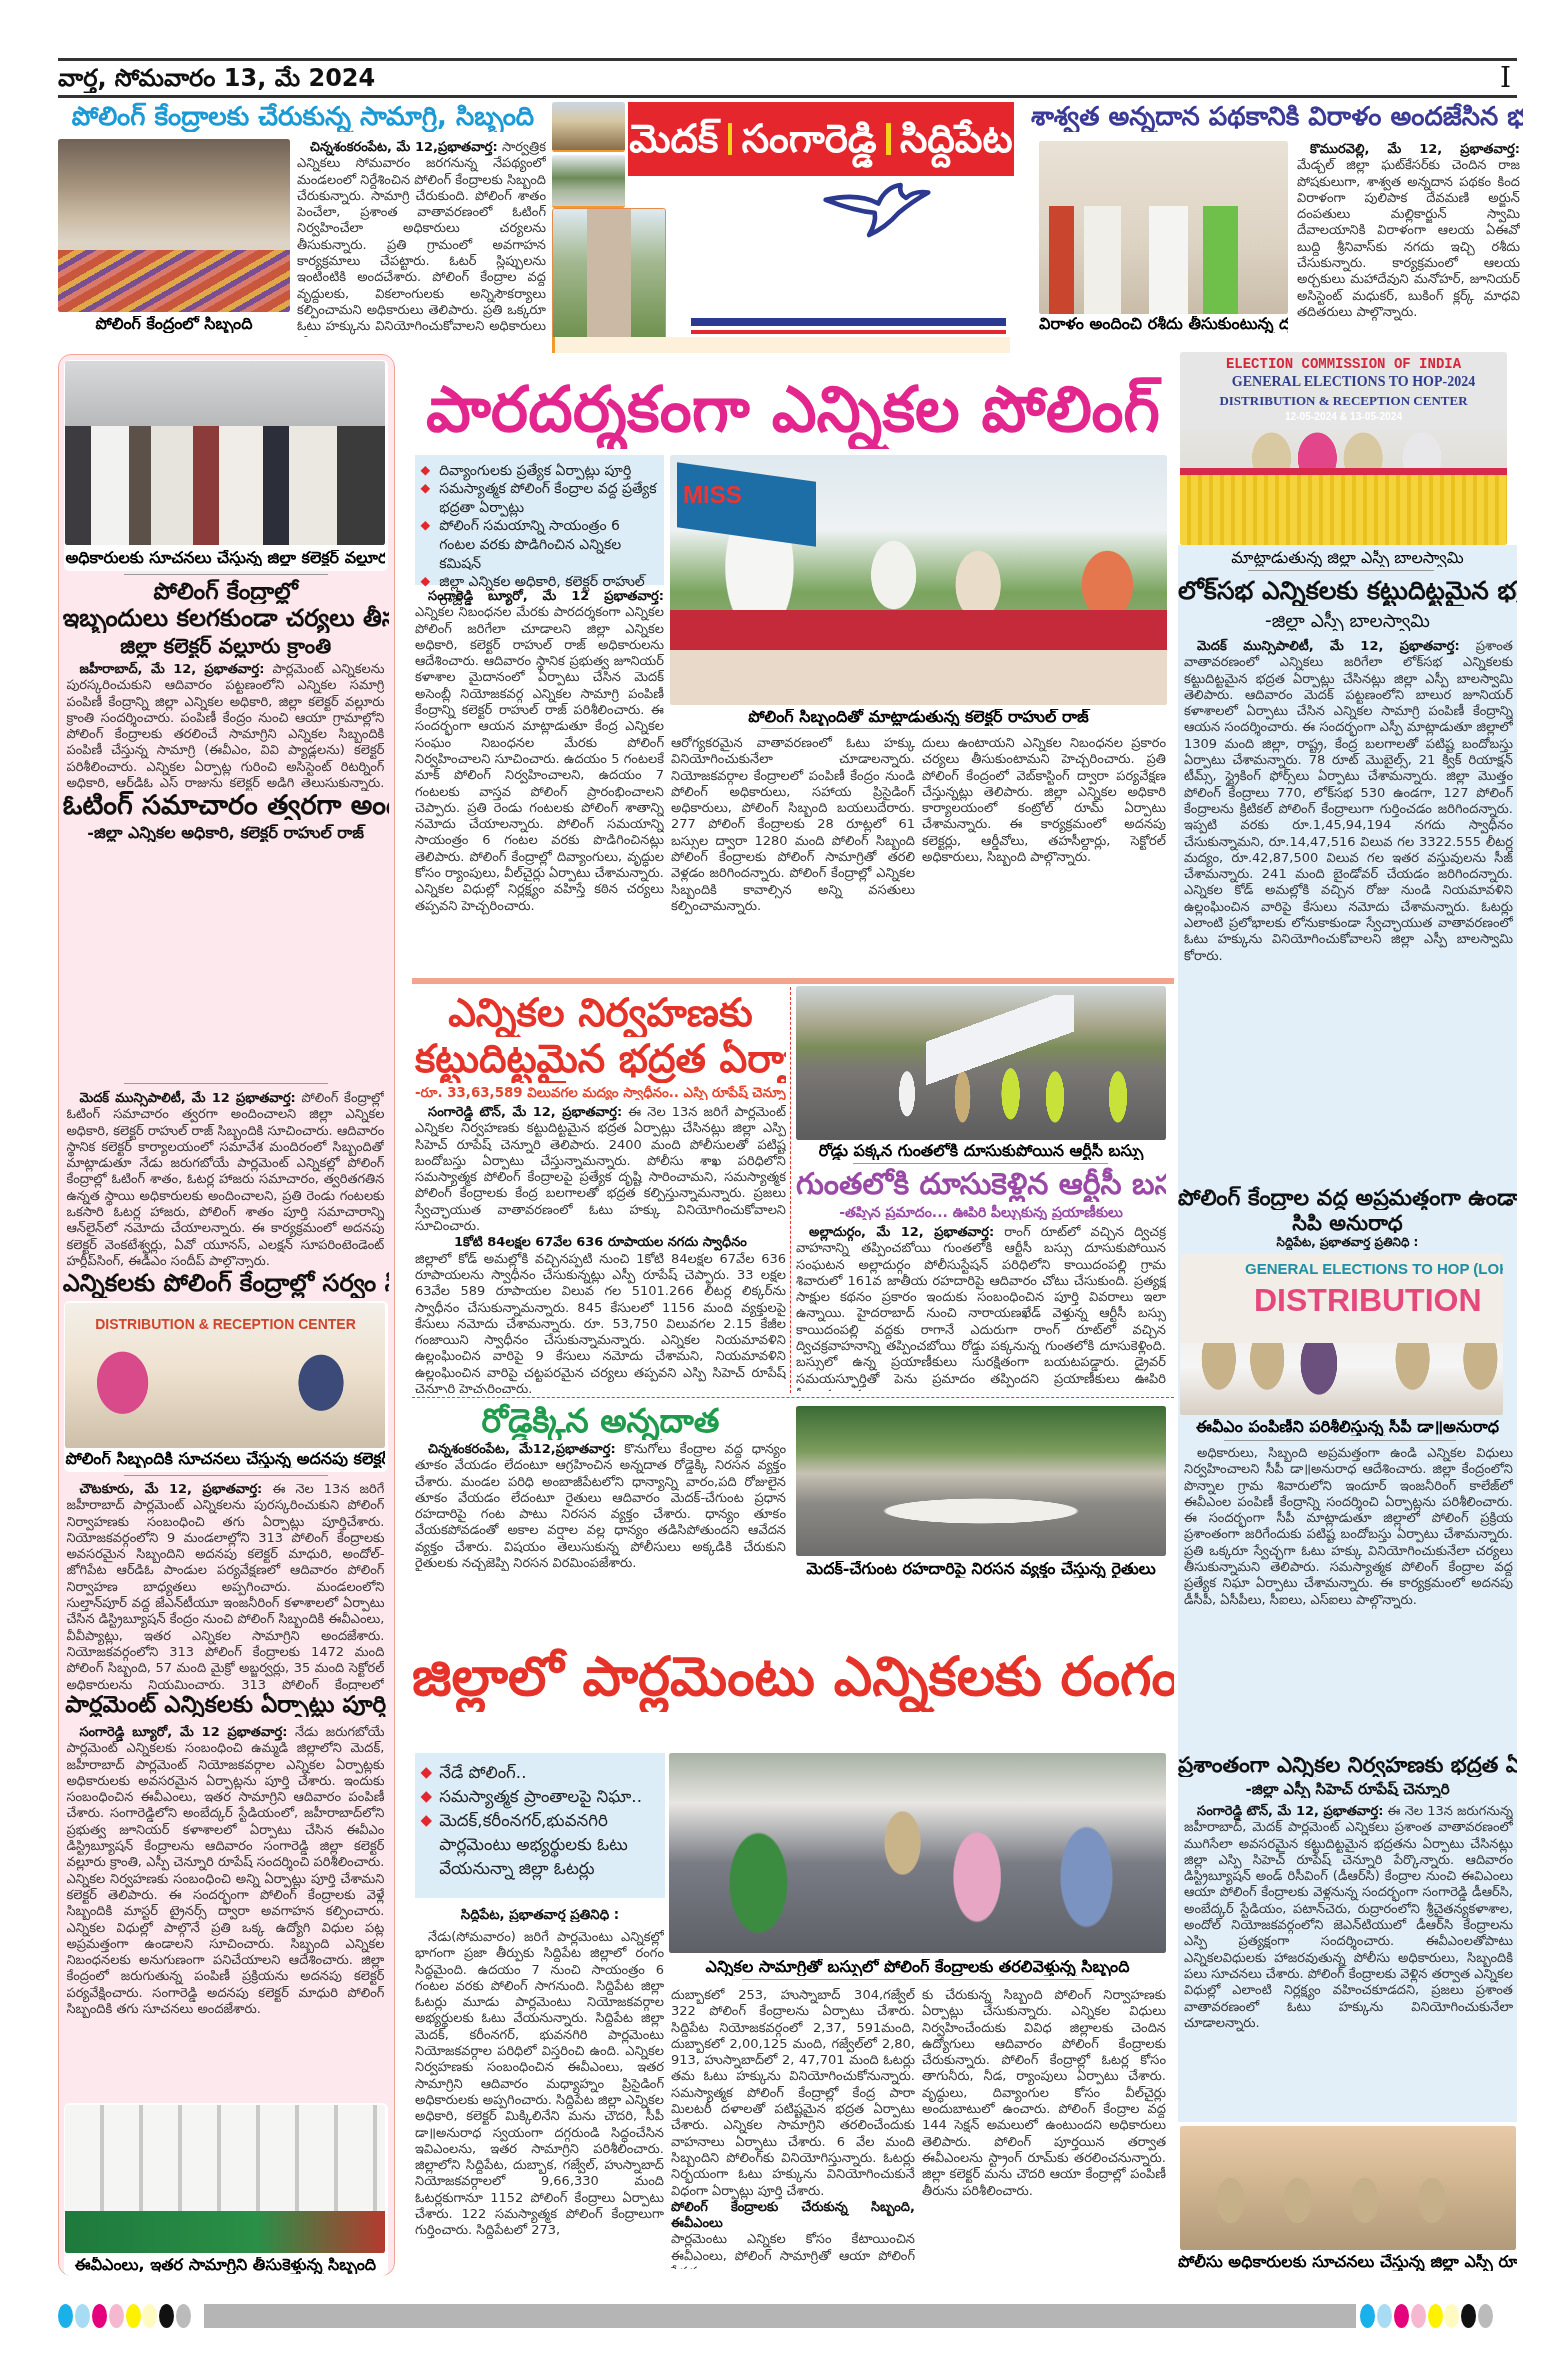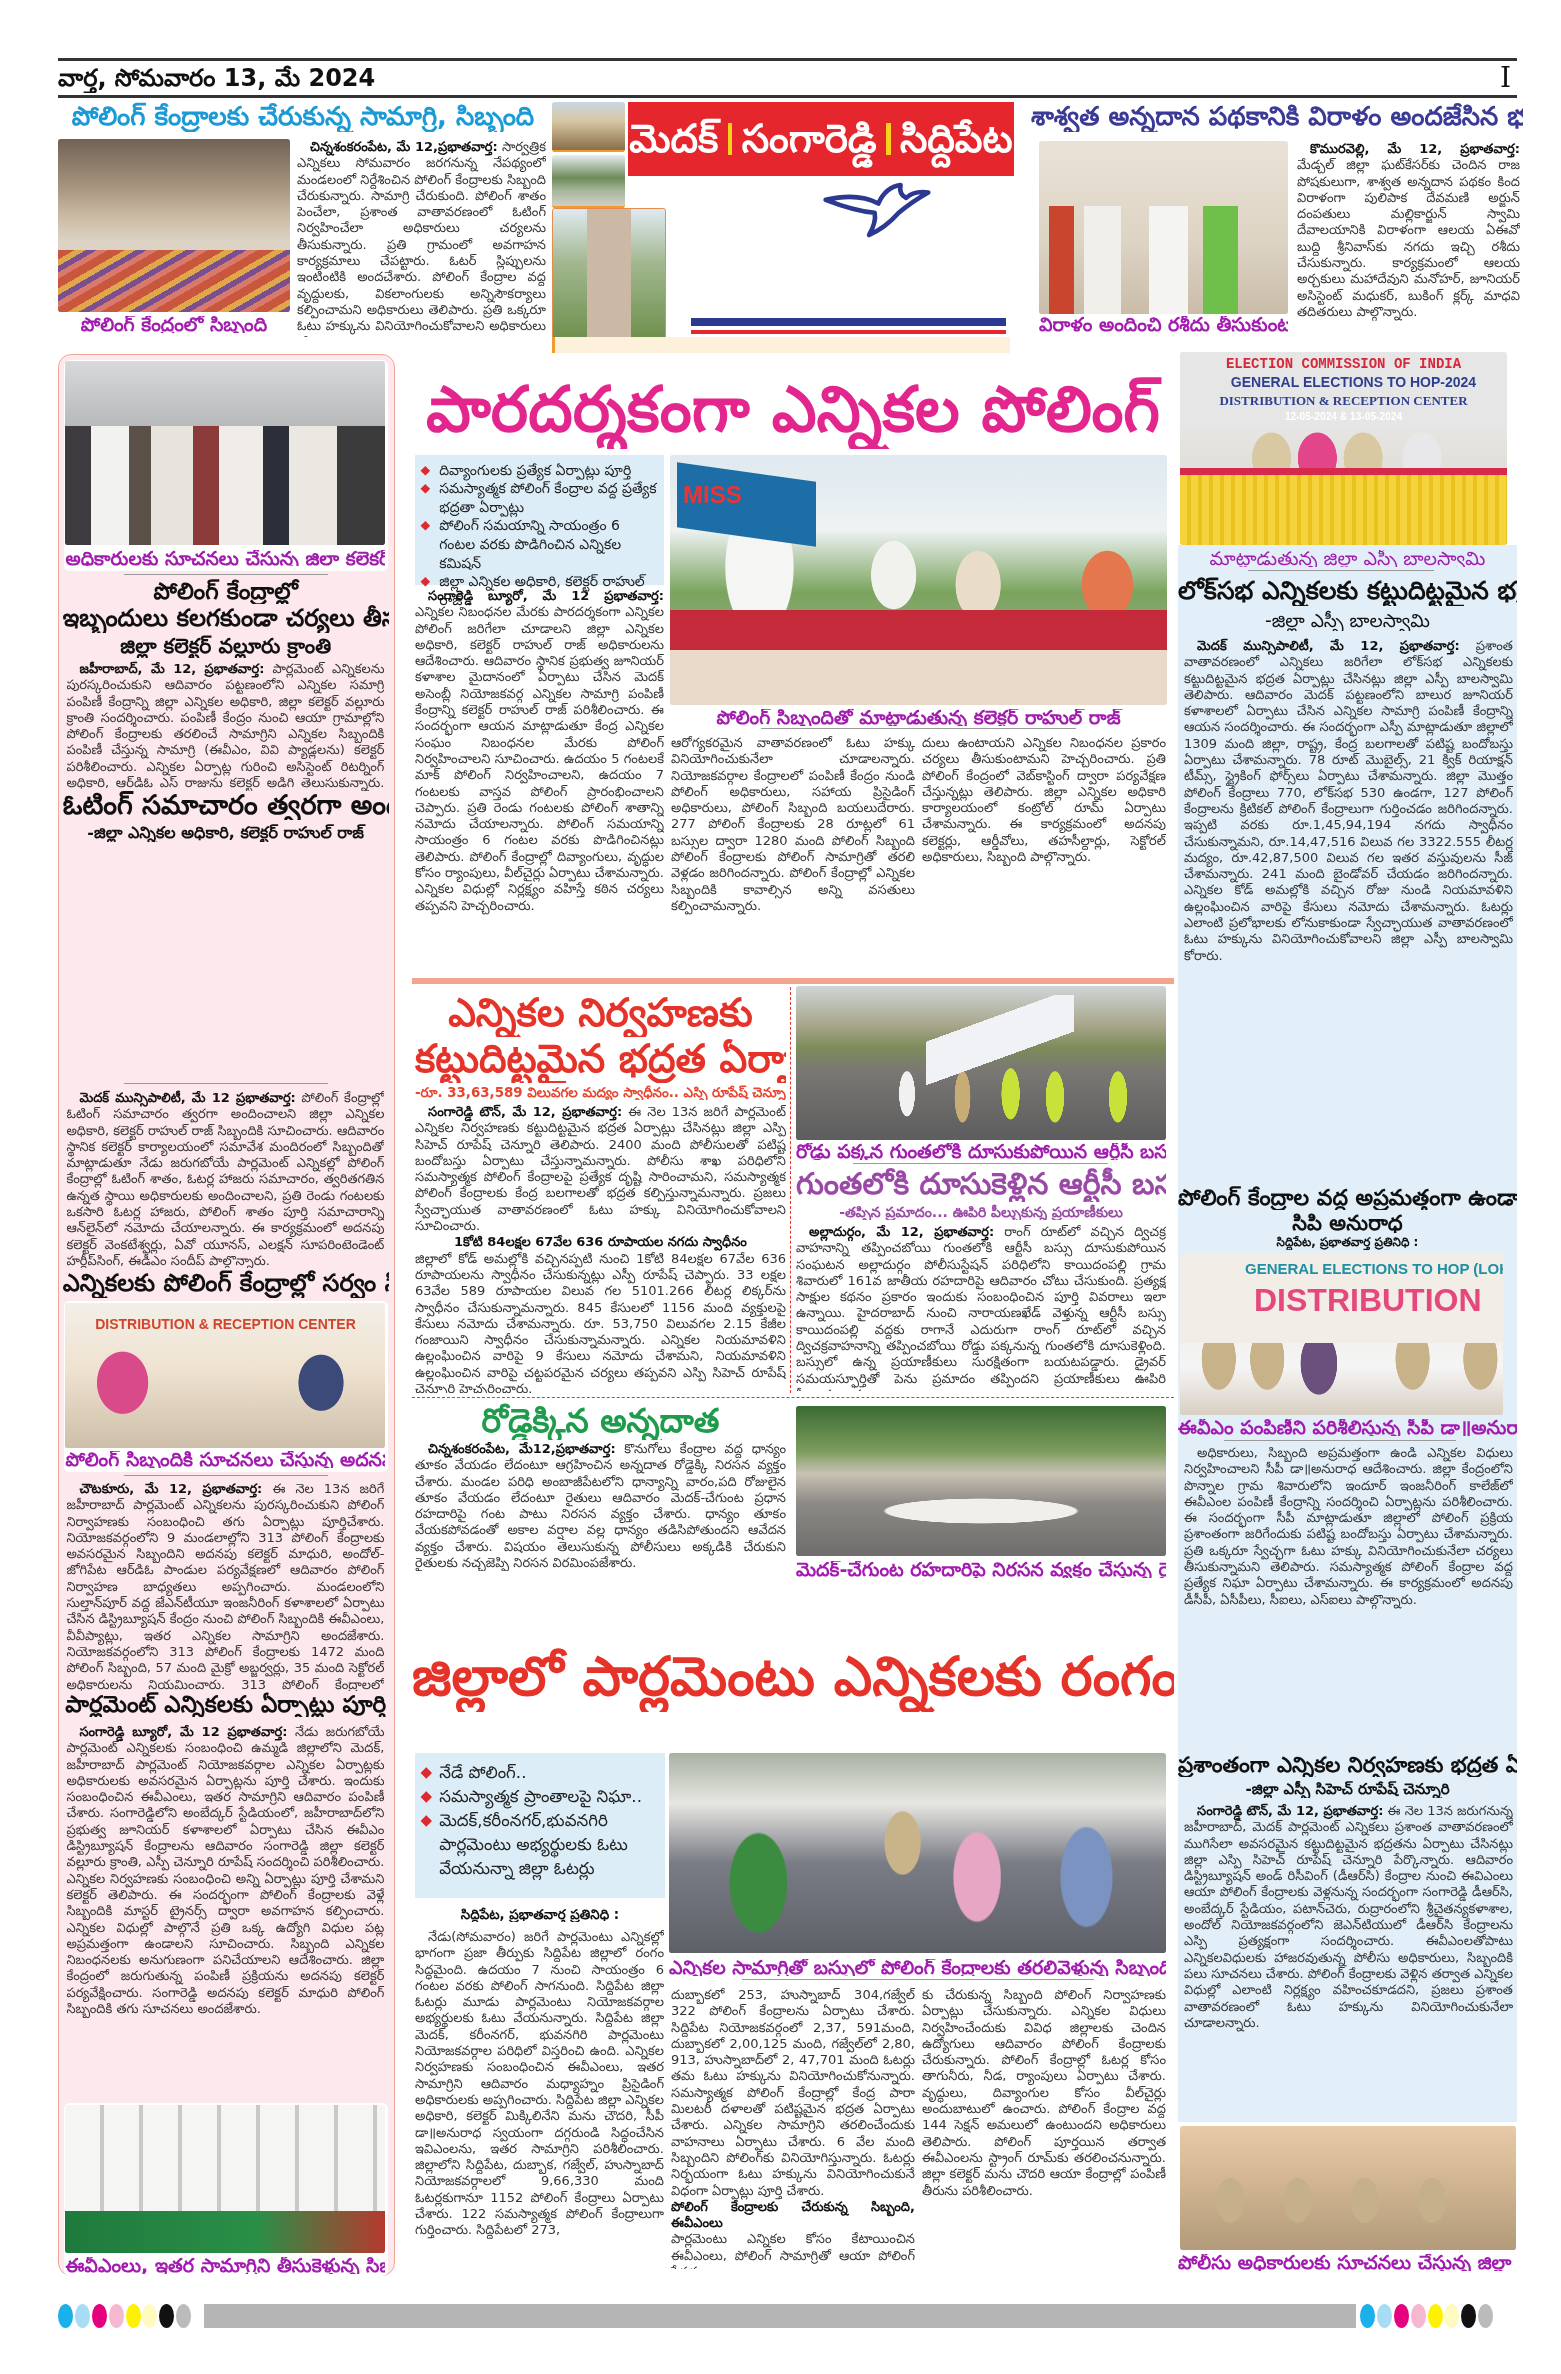--- a/index.html
+++ b/index.html
@@ -1,21 +1,21 @@
 <!DOCTYPE html>
 <html style="font-size:15px"><head>
 <meta charset="utf-8">
 <style>
   html,body{margin:0;padding:0;background:#fff;}
   body{width:1561px;height:2375px;position:relative;overflow:hidden;font-family:"DejaVu Sans",sans-serif;color:#2a2a2a;}
   .abs{position:absolute;}
   .rule{position:absolute;background:#333;}
   .nw{white-space:nowrap;overflow:hidden;}
   .hl{font-weight:bold;text-align:center;white-space:nowrap;overflow:hidden;line-height:1.15;}
-  .cap{position:absolute;font-size:19px;font-weight:bold;text-align:center;white-space:nowrap;overflow:hidden;color:#a21caf;line-height:16.7px;}
+  .cap{position:absolute;font-size:16px;font-weight:bold;text-align:center;white-space:nowrap;overflow:hidden;color:#000000;line-height:16.7px;}
   .body{position:absolute;font-size:13px;line-height:16.3px;text-align:justify;overflow:hidden;margin:0;color:#333;text-indent:13px;}
   .body b{color:#111;}
   .divline{position:absolute;height:0.9px;background:#9a9a9a;}
   .ph{position:absolute;overflow:hidden;border-radius:2.8px;}
   .banner-txt{position:absolute;left:0;right:0;text-align:center;font-weight:bold;white-space:nowrap;overflow:hidden;font-family:"Liberation Sans",sans-serif;}
 
   
   .ph-tl{background:
       repeating-linear-gradient(150deg,#c9573e 0 8.3px,#e0a64a 8.3px 14px,#7a4f8f 14px 19.5px,#d9796b 19.5px 25px) 0 111px/100% 65px no-repeat,
       linear-gradient(180deg,#6f6255 0%,#a8957f 28%,#cbbba5 45%,#ded4c6 60%,#cfc3b1 100%);}
@@ -270,21 +270,21 @@
   <b style="display:block;">పోలింగ్ కేంద్రాలకు చేరుకున్న సిబ్బంది, ఈవీఎంలు</b>
   <span>పార్లమెంటు ఎన్నికల కోసం కేటాయించిన ఈవీఎంలు, పోలింగ్ సామాగ్రితో ఆయా పోలింగ్ స్టేషన్ల</span>
 </p>
 <p class="body" style="left:922px;top:1987px;width:244px;height:282px;text-indent:0;">
   <span>కు చేరుకున్న సిబ్బంది పోలింగ్ నిర్వాహణకు ఏర్పాట్లు చేసుకున్నారు. ఎన్నికల విధులు నిర్వహించేందుకు వివిధ జిల్లాలకు చెందిన ఉద్యోగులు ఆదివారం పోలింగ్ కేంద్రాలకు చేరుకున్నారు. పోలింగ్ కేంద్రాల్లో ఓటర్ల కోసం తాగునీరు, నీడ, ర్యాంపులు ఏర్పాటు చేశారు. వృద్ధులు, దివ్యాంగుల కోసం వీల్‌చైర్లు అందుబాటులో ఉంచారు. పోలింగ్ కేంద్రాల వద్ద 144 సెక్షన్ అమలులో ఉంటుందని అధికారులు తెలిపారు. పోలింగ్ పూర్తయిన తర్వాత ఈవీఎంలను స్ట్రాంగ్ రూమ్‌కు తరలించనున్నారు. జిల్లా కలెక్టర్ మను చౌదరి ఆయా కేంద్రాల్లో పంపిణీ తీరును పరిశీలించారు.</span>
 </p>
 
 <div class="abs" style="left:1178px;top:545px;width:339px;height:1577px;background:#e2eff9;"></div>
 <div class="ph ph-r1" style="left:1180px;top:352px;width:327px;height:193px;">
   <div class="banner-txt" style="top:4px;font-size:14px;color:#d5283a;font-family:Liberation Mono, monospace;">ELECTION COMMISSION OF INDIA</div>
-  <div class="banner-txt" style="top:22px;font-size:14px;color:#2f3f8f;font-family:Liberation Sans, sans-serif;margin-left:20px;">GENERAL ELECTIONS TO HOP-2024</div>
+  <div class="banner-txt" style="top:22px;font-size:14px;color:#2f3f8f;font-family:Liberation Serif, serif;margin-left:20px;">GENERAL ELECTIONS TO HOP-2024</div>
   <div class="banner-txt" style="top:41px;font-size:13px;color:#2f3f8f;font-family:'Liberation Serif',serif;">DISTRIBUTION &amp; RECEPTION CENTER</div>
   <div class="banner-txt" style="top:59px;font-size:10.2px;color:#fff;">12-05-2024 &amp; 13-05-2024</div>
 </div>
 <div class="cap" style="left:1178px;top:550px;width:339px;font-weight:normal;">మాట్లాడుతున్న జిల్లా ఎస్పీ బాలస్వామి</div>
 <div class="divline" style="left:1248px;top:570px;width:186px;"></div>
 <div class="abs hl" style="left:1178px;top:577px;width:339px;font-size:25px;color:#111;">లోక్‌సభ ఎన్నికలకు కట్టుదిట్టమైన భద్రత</div>
 <div class="abs hl" style="left:1178px;top:610px;width:339px;font-size:18.6px;color:#111;font-weight:normal;">-జిల్లా ఎస్పీ బాలస్వామి</div>
 <p class="body" style="left:1184px;top:638px;width:329px;height:544px;">
   <b>మెదక్ మున్సిపాలిటీ, మే 12, ప్రభాతవార్త:</b>
   <span>ప్రశాంత వాతావరణంలో ఎన్నికలు జరిగేలా లోక్‌సభ ఎన్నికలకు కట్టుదిట్టమైన భద్రత ఏర్పాట్లు చేసినట్లు జిల్లా ఎస్పీ బాలస్వామి తెలిపారు. ఆదివారం మెదక్ పట్టణంలోని బాలుర జూనియర్ కళాశాలలో ఏర్పాటు చేసిన ఎన్నికల సామాగ్రి పంపిణీ కేంద్రాన్ని ఆయన సందర్శించారు. ఈ సందర్భంగా ఎస్పీ మాట్లాడుతూ జిల్లాలో 1309 మంది జిల్లా, రాష్ట్ర, కేంద్ర బలగాలతో పటిష్ట బందోబస్తు ఏర్పాటు చేశామన్నారు. 78 రూట్ మొబైల్స్, 21 క్విక్ రియాక్షన్ టీమ్స్, స్ట్రైకింగ్ ఫోర్స్‌లు ఏర్పాటు చేశామన్నారు. జిల్లా మొత్తం పోలింగ్ కేంద్రాలు 770, లోక్‌సభ 530 ఉండగా, 127 పోలింగ్ కేంద్రాలను క్రిటికల్ పోలింగ్ కేంద్రాలుగా గుర్తించడం జరిగిందన్నారు. ఇప్పటి వరకు రూ.1,45,94,194 నగదు స్వాధీనం చేసుకున్నామని, రూ.14,47,516 విలువ గల 3322.555 లీటర్ల మద్యం, రూ.42,87,500 విలువ గల ఇతర వస్తువులను సీజ్ చేశామన్నారు. 241 మంది బైండోవర్ చేయడం జరిగిందన్నారు. ఎన్నికల కోడ్ అమల్లోకి వచ్చిన రోజు నుండి నియమావళిని ఉల్లంఘించిన వారిపై కేసులు నమోదు చేశామన్నారు. ఓటర్లు ఎలాంటి ప్రలోభాలకు లోనుకాకుండా స్వేచ్ఛాయుత వాతావరణంలో ఓటు హక్కును వినియోగించుకోవాలని జిల్లా ఎస్పీ బాలస్వామి కోరారు.</span>

